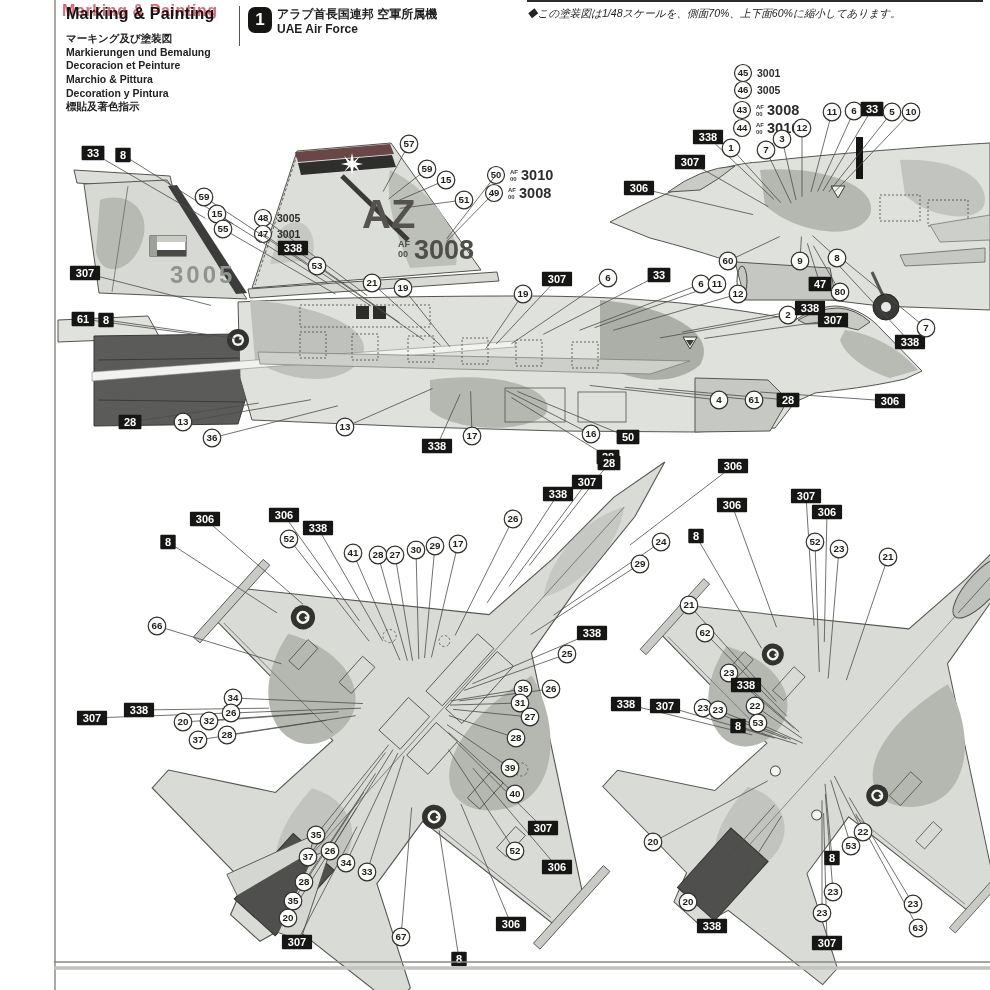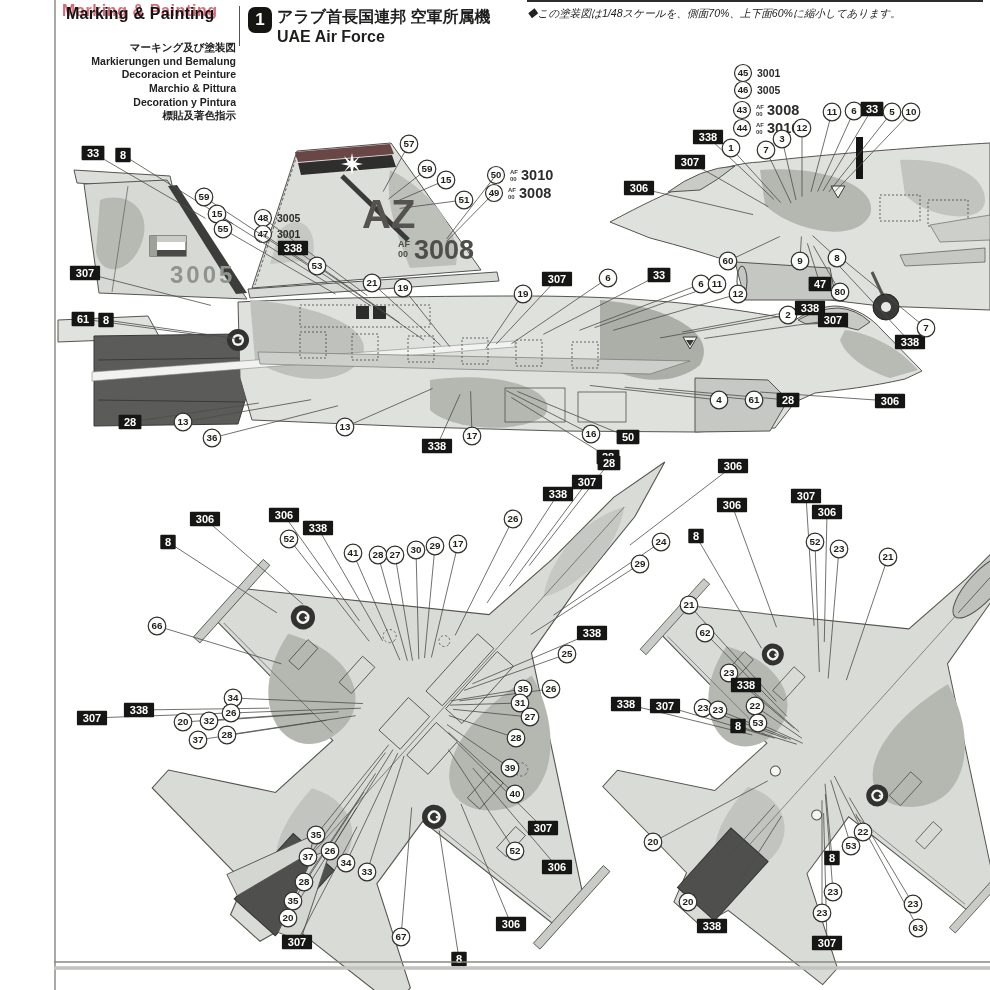--- a/index.html
+++ b/index.html
@@ -4,25 +4,25 @@
 <style>
   html,body{margin:0;padding:0;background:#e9e9e6;}
   .page{position:relative;width:990px;height:990px;background:#ffffff;overflow:hidden;
         font-family:"Liberation Sans",sans-serif;color:#1e1e1c;}
   .edge-left{position:absolute;left:54px;top:0;width:2px;height:990px;background:#a9a9a6;}
   .divider-v{position:absolute;left:239px;top:6px;width:1px;height:40px;background:#555;}
   .header{position:absolute;left:66px;top:5px;width:170px;}
   .title-wrap{position:relative;height:22px;white-space:nowrap;}
   .title{position:absolute;left:0;top:0;font-size:16px;font-weight:800;letter-spacing:.2px;color:#141412;}
   .ghost{position:absolute;left:-4px;top:-3px;font-size:16px;font-weight:800;letter-spacing:.6px;color:#d45a6c;opacity:.9;}
-  .subtitles{margin-top:14px;font-size:10.5px;font-weight:700;line-height:1.3;color:#222;text-align:right;}
+  .subtitles{margin-top:5px;font-size:10.5px;font-weight:700;line-height:1.3;color:#222;}
   .scheme{position:absolute;left:248px;top:7px;display:flex;align-items:flex-start;gap:5px;}
   .badge{display:inline-flex;align-items:center;justify-content:center;width:24px;height:26px;
          background:#151513;color:#fff;font-size:17px;font-weight:800;border-radius:7px;}
-  .scheme-text{font-size:16px;font-weight:700;line-height:1.25;}
+  .scheme-text{font-size:12px;font-weight:700;line-height:1.25;}
   .note{position:absolute;left:527px;top:0;width:456px;border-top:2px solid #2c2c2c;padding-top:4px;
         font-size:10.6px;font-weight:500;line-height:1.38;color:#222;font-style:italic;}
   svg{position:absolute;left:0;top:0;}
   svg text{font-family:"Liberation Sans",sans-serif;}
 </style>
 </head>
 <body>
 
 <div class="page">
   <div class="edge-left"></div>

